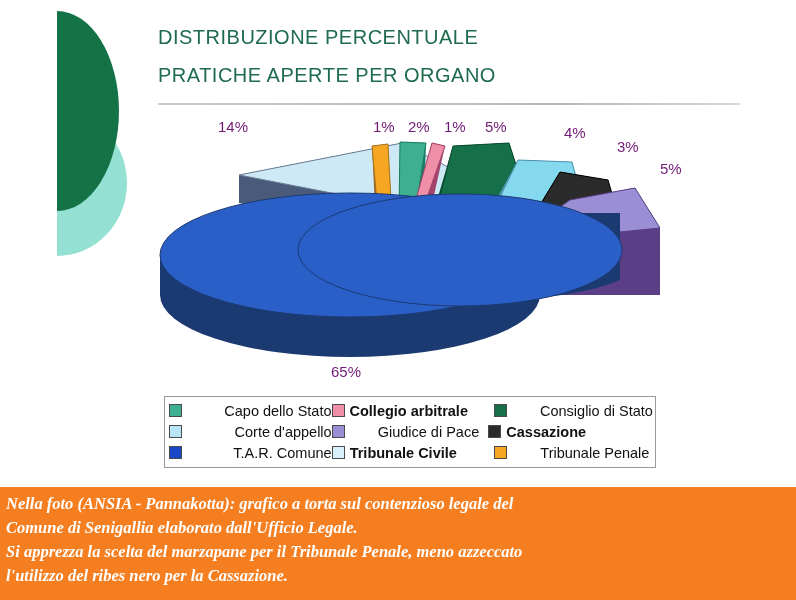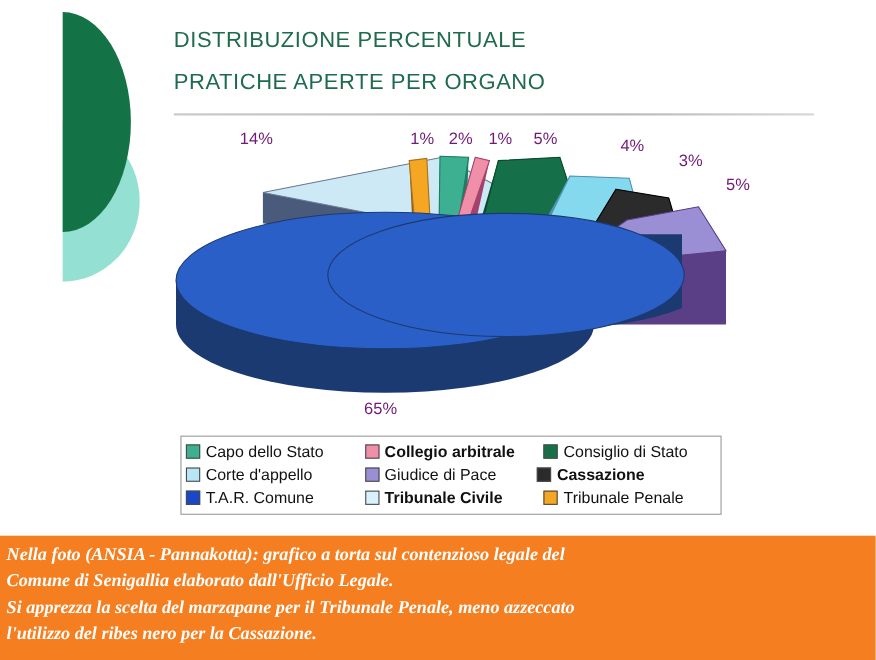--- a/index.html
+++ b/index.html
@@ -45,23 +45,23 @@
   .pie-svg{position:absolute;left:0;top:0;}
 
   
   .legend{
     position:absolute;left:164px;top:396px;width:492px;
     border:1px solid #9a9a9a;background:#fff;padding:3px 4px 4px 4px;
     box-sizing:border-box;
   }
   .legend-row{display:flex;}
   .legend-item{display:flex;align-items:center;height:21px;}
-  .legend-item.c1{width:163px;}
+  .legend-item.c1{width:163px;justify-content:space-between;}
   .legend-item.c2{width:163px;font-weight:bold;}
-  .legend-item.c3{width:157px;}
+  .legend-item.c3{width:157px;gap:28px;}
   .swatch{
     width:11px;height:11px;border:1px solid #4a4a4a;margin-right:5px;flex:none;
   }
   .legend-label{
     font-size:14.5px;color:#111;white-space:nowrap;
     font-family:"Liberation Sans", sans-serif;
   }
 
   
   .caption{

